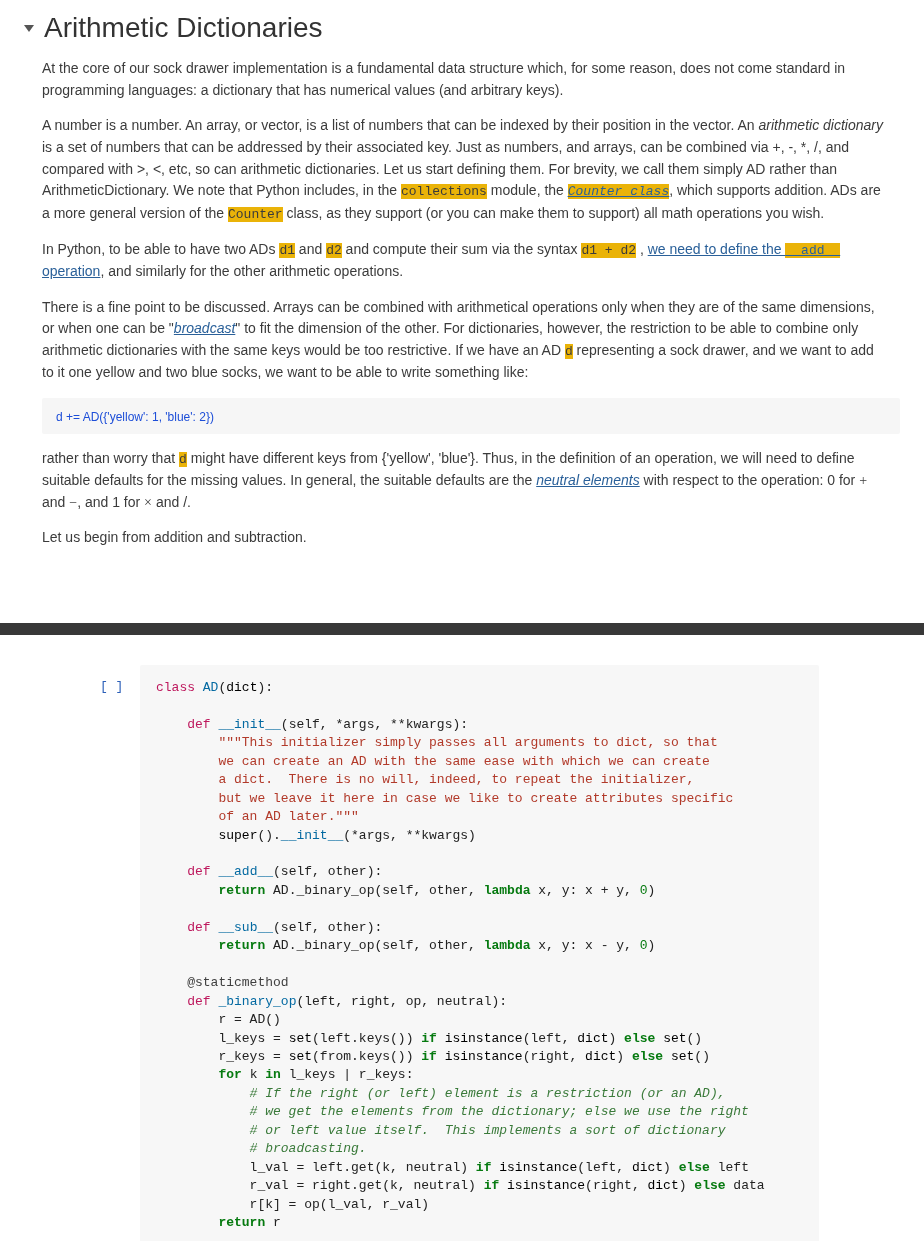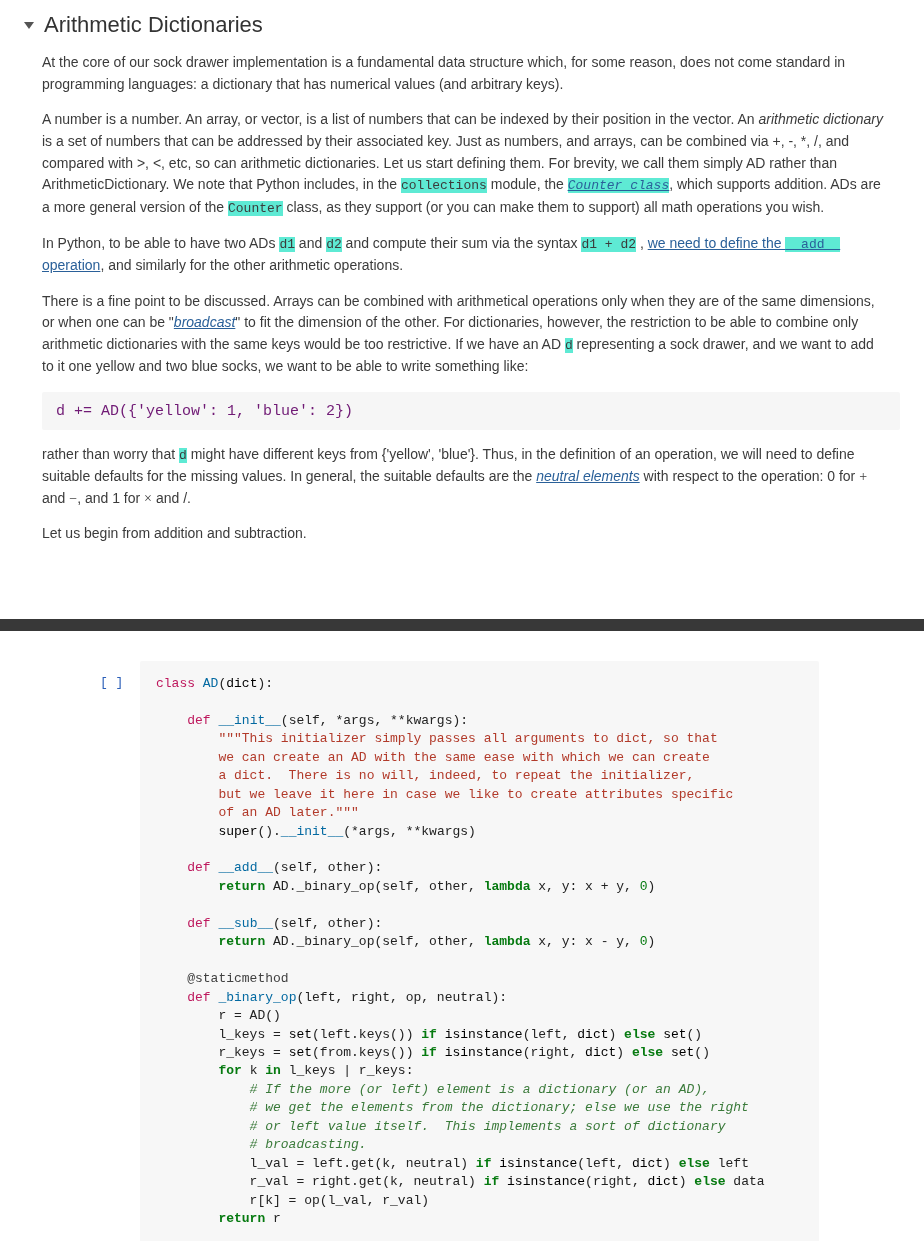--- a/index.html
+++ b/index.html
@@ -3,28 +3,28 @@
 <meta charset="utf-8">
 <style>
   html,body{margin:0;padding:0;background:#fff;}
   body{font-family:Arial,Helvetica,sans-serif;color:#3b3b3b;font-size:14px;}
   .page{width:924px;margin:0 auto;}
 
   
   .cell1{padding:8px 20px 60px 20px;border-left:4px solid #fff;border-right:4px solid #fff;}
   .hdr{display:flex;align-items:center;gap:10px;margin:4px 0 14px 0;}
   .tri{width:0;height:0;border-left:5px solid transparent;border-right:5px solid transparent;border-top:7px solid #555;}
-  .title{font-size:22px;font-weight:400;color:#333;}
+  .title{font-size:28px;font-weight:400;color:#333;}
   .para{line-height:1.55;margin:0 16px 14px 18px;color:#3b3b3b;}
   .para em.ital{font-style:italic;}
-  .mono{font-family:"Courier New",Consolas,monospace;font-size:13px;background:#5eead4;text-align:center;}
+  .mono{font-family:"Courier New",Consolas,monospace;font-size:13px;background:#eab308;text-align:center;}
   a.lnk{color:#2a6099;text-decoration:underline;font-style:italic;}
   a.nlnk{color:#2a6099;text-decoration:underline;}
   .codebox{background:#f6f6f6;margin:0 0 14px 18px;padding:10px 14px;border-radius:2px;}
-  .codebox code{font-family:Liberation Mono, monospace;font-size:15px;color:#701a75;}
+  .codebox code{font-family:Liberation Sans, sans-serif;font-size:12px;color:#1d4ed8;}
   .mop{font-family:'Times New Roman',serif;}
 
   
   .sep{height:12px;background:#383838;}
 
   
   .cell2wrap{background:#fff;padding:30px 0 40px 0;}
   .cell2{width:645px;margin:0 0 0 140px;background:#f7f7f7;padding:14px 18px 18px 16px;position:relative;border-radius:2px;}
   .prompt{position:absolute;left:-40px;top:14px;color:#2b5fb8;font-family:"Courier New",Consolas,monospace;font-size:13px;}
   pre.code{margin:0;font-family:"Courier New",Consolas,monospace;font-size:13px;line-height:1.42;color:#222;white-space:pre;}
@@ -93,21 +93,21 @@
 
 <span class="kw">    def </span><span class="fn">__sub__</span><span>(self, other):</span>
 <span class="kwa">        return </span><span>AD._binary_op(self, other, </span><span class="kwa">lambda</span><span> x, y: x - y, </span><span class="num">0</span><span>)</span>
 
 <span class="dec">    @staticmethod</span>
 <span class="kw">    def </span><span class="fn">_binary_op</span><span>(left, right, op, neutral):</span>
 <span>        r = AD()</span>
 <span>        l_keys = </span><span class="bi">set</span><span>(left.keys()) </span><span class="kwa">if </span><span class="bi">isinstance</span><span>(left, </span><span class="bi">dict</span><span>) </span><span class="kwa">else </span><span class="bi">set</span><span>()</span>
 <span>        r_keys = </span><span class="bi">set</span><span>(from.keys()) </span><span class="kwa">if </span><span class="bi">isinstance</span><span>(right, </span><span class="bi">dict</span><span>) </span><span class="kwa">else </span><span class="bi">set</span><span>()</span>
 <span class="kwa">        for </span><span>k </span><span class="kwa">in </span><span>l_keys | r_keys:</span>
-<span class="cmt">            # If the more (or left) element is a dictionary (or an AD),</span>
+<span class="cmt">            # If the right (or left) element is a restriction (or an AD),</span>
 <span class="cmt">            # we get the elements from the dictionary; else we use the right</span>
 <span class="cmt">            # or left value itself.  This implements a sort of dictionary</span>
 <span class="cmt">            # broadcasting.</span>
 <span>            l_val = left.get(k, neutral) </span><span class="kwa">if </span><span class="bi">isinstance</span><span>(left, </span><span class="bi">dict</span><span>) </span><span class="kwa">else </span><span>left</span>
 <span>            r_val = right.get(k, neutral) </span><span class="kwa">if </span><span class="bi">isinstance</span><span>(right, </span><span class="bi">dict</span><span>) </span><span class="kwa">else </span><span>data</span>
 <span>            r[k] = op(l_val, r_val)</span>
 <span class="kwa">        return </span><span>r</span></pre>
     </div>
   </div>
 

